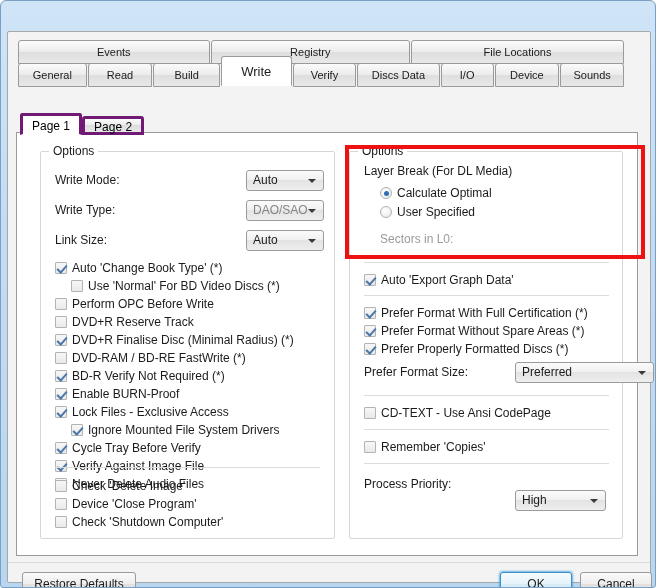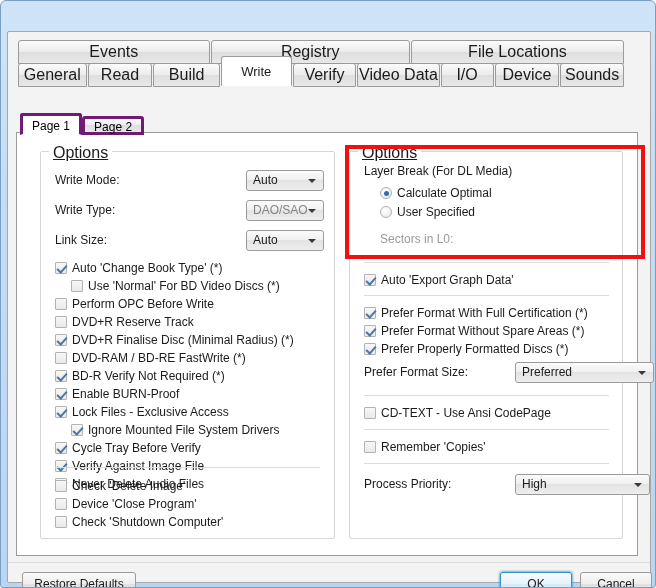--- a/index.html
+++ b/index.html
@@ -113,21 +113,21 @@
     display: flex;
   }
   .tab-row.top { top: 0; }
   .tab-row.bottom { top: 23px; }
 
   .tab {
     box-sizing: border-box;
     height: 24px;
     line-height: 22px;
     text-align: center;
-    font-size: 16px;
+    font-size: 11px;
     color: #1b1b1b;
     border: 1px solid #9a9a9a;
     border-radius: 3px 3px 0 0;
     background: linear-gradient(to bottom, #fbfbfb 0%, #ececec 48%, #dedede 50%, #e8e8e8 100%);
     margin-right: 1px;
     cursor: pointer;
     white-space: nowrap;
     overflow: hidden;
   }
   .tab:last-child { margin-right: 12px; }
@@ -189,24 +189,23 @@
     position: absolute;
     box-sizing: border-box;
     border: 1px solid #d6d6d6;
     border-radius: 2px;
   }
   .groupbox > .gb-legend {
     position: absolute;
     left: 8px; top: -8px;
     background: #ffffff;
     padding: 0 4px;
-    font-size: 16px;
+    font-size: 12px;
     color: #1b1b1b;
     white-space: nowrap;
-    text-decoration: underline;
   }
   #left-group  { left: 23px;  top: 18px;  width: 295px; height: 388px; }
   #right-group { left: 332px; top: 18px;  width: 274px; height: 388px; }
 
   
   .field-row {
     position: absolute;
     left: 0;
     width: 100%;
     height: 22px;
@@ -394,21 +393,21 @@
           <div class="tab" style="width: 196px;"><span>Events</span></div>
           <div class="tab" style="width: 204px;"><span>Registry</span></div>
           <div class="tab" style="width: 218px;"><span>File Locations</span></div>
         </div>
       <div class="tab-row bottom" id="tab-row-bottom">
           <div class="tab" style="width: 70px;"><span>General</span></div>
           <div class="tab" style="width: 66px;"><span>Read</span></div>
           <div class="tab" style="width: 68px;"><span>Build</span></div>
           <div class="tab active" style="width: 72px;"><span>Write</span></div>
           <div class="tab" style="width: 65px;"><span>Verify</span></div>
-          <div class="tab" style="width: 84px;"><span>Video Data</span></div>
+          <div class="tab" style="width: 84px;"><span>Discs Data</span></div>
           <div class="tab" style="width: 54px;"><span>I/O</span></div>
           <div class="tab" style="width: 66px;"><span>Device</span></div>
           <div class="tab" style="width: 65px;"><span>Sounds</span></div>
         </div>
     </div>
 
     <div class="pagetabs" id="page-tab-strip">
         <div class="ptab active"><span>Page 1</span></div>
         <div class="ptab"><span>Page 2</span></div>
       </div>
@@ -576,21 +575,21 @@
 
         <div class="cb-row" style="left:14px; top:287px;">
           <div class="cbx"></div>
           <div class="cb-label">Remember 'Copies'</div>
         </div>
 
         <div class="sep" style="left:14px; top:311px; width:245px;"></div>
 
         <div class="field-row" style="top:322px;">
           <div class="field-label">Process Priority:</div>
-          <div class="combo" style="left:165px; top:0; width:135px;">
+          <div class="combo" style="left:165px; top:16px; width:91px;">
             <div class="cv">High</div>
             <div class="arrow"></div>
           </div>
         </div>
       </div>
 
       <div class="redbox"></div>
     </div>
 
     <div class="footer-sep"></div>

